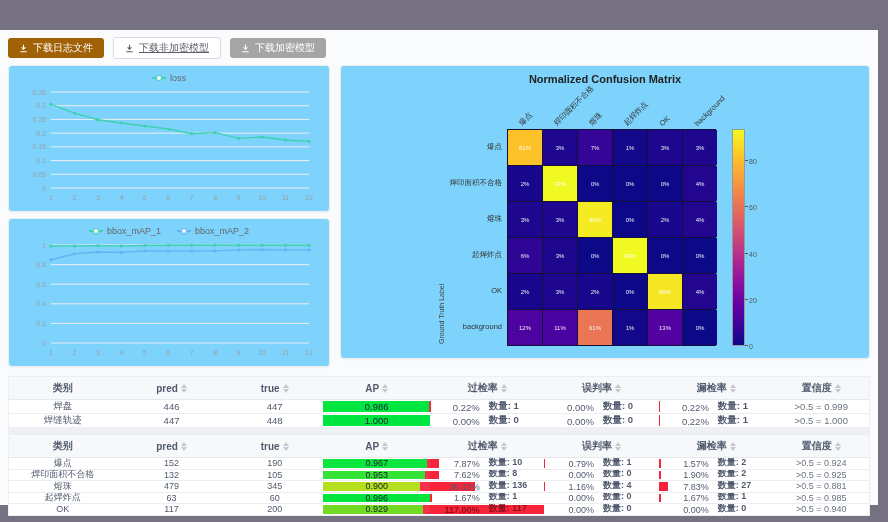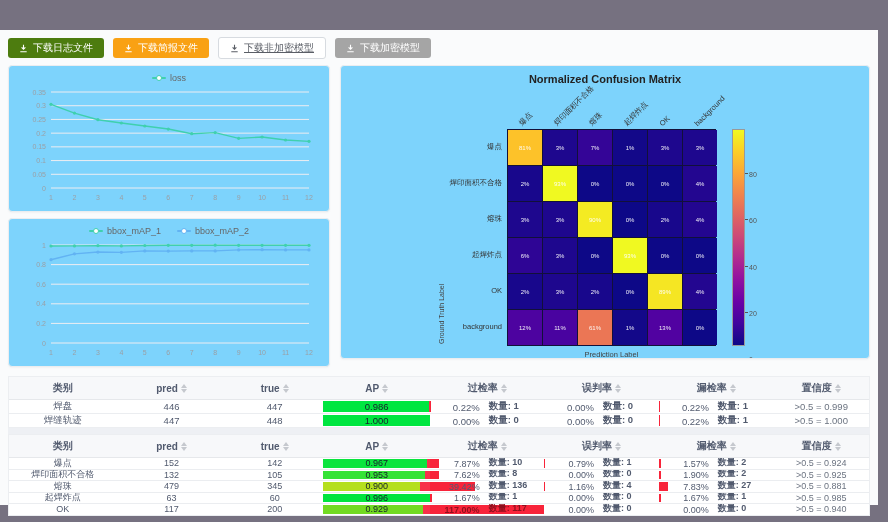--- a/index.html
+++ b/index.html
@@ -1,21 +1,21 @@
 <!DOCTYPE html>
 <html><head>
 <meta charset="utf-8">
 <style>
   html,body{margin:0;padding:0;}
   body{width:888px;height:522px;overflow:hidden;font-family:"Liberation Sans","DejaVu Sans",sans-serif;background:#767180;position:relative;}
   .page{position:absolute;left:0;top:30px;width:878px;height:475px;background:#fafbfc;}
   
   .toolbar{display:flex;gap:9px;padding:7px 8px 4px 8px;align-items:center;}
   .btn{display:inline-flex;align-items:center;gap:5px;border:none;border-radius:3px;font-size:10px;padding:5px 11px;cursor:pointer;font-family:inherit;line-height:1;}
-  .btn.success{background:#4d7c0f;color:#fff;}
+  .btn.success{background:#a16207;color:#fff;}
   .btn.warning{background:#f9a114;color:#fff;}
   .btn.plain{background:#fff;color:#5a5e66;border:1px solid #d7dbe0;text-decoration:underline;}
   .btn.muted{background:#a5a5a5;color:#fff;}
   
   .content-row{display:flex;gap:10px;padding:2px 8px 0 8px;}
   .left-col{width:322px;display:flex;flex-direction:column;gap:6px;}
   .card{background:#7dd3fc;border:1px solid #ebedf0;border-radius:4px;box-shadow:0 1px 2px rgba(0,0,0,0.04);}
   .chart-card{padding:5px 8px 4px 8px;}
   .legend{display:flex;justify-content:center;gap:16px;height:14px;align-items:center;}
   .lg-item{display:inline-flex;align-items:center;gap:4px;cursor:pointer;}
@@ -68,26 +68,20 @@
 
 <div class="page">
 
   <div class="toolbar" id="toolbar">
       <button class="btn success">
         <svg width="9" height="9" viewBox="0 0 9 9">
           <path d="M4.5 0.8v4.2M2.6 3.3L4.5 5.2L6.4 3.3M1.3 7.7h6.4" fill="none" stroke="currentColor" stroke-width="1.1"></path>
         </svg>
         <span>下载日志文件</span>
       </button>
-      <button class="btn warning">
-        <svg width="9" height="9" viewBox="0 0 9 9">
-          <path d="M4.5 0.8v4.2M2.6 3.3L4.5 5.2L6.4 3.3M1.3 7.7h6.4" fill="none" stroke="currentColor" stroke-width="1.1"></path>
-        </svg>
-        <span>下载简报文件</span>
-      </button>
       <button class="btn plain">
         <svg width="9" height="9" viewBox="0 0 9 9">
           <path d="M4.5 0.8v4.2M2.6 3.3L4.5 5.2L6.4 3.3M1.3 7.7h6.4" fill="none" stroke="currentColor" stroke-width="1.1"></path>
         </svg>
         <span>下载非加密模型</span>
       </button>
       <button class="btn muted">
         <svg width="9" height="9" viewBox="0 0 9 9">
           <path d="M4.5 0.8v4.2M2.6 3.3L4.5 5.2L6.4 3.3M1.3 7.7h6.4" fill="none" stroke="currentColor" stroke-width="1.1"></path>
         </svg>
@@ -272,21 +266,20 @@
               <div class="mcell" style="background: rgb(13, 8, 135);">0%</div>
               <div class="mcell" style="background: rgb(245, 230, 35);">89%</div>
               <div class="mcell" style="background: rgb(35, 6, 144);">4%</div>
               <div class="mcell" style="background: rgb(77, 3, 160);">12%</div>
               <div class="mcell" style="background: rgb(73, 3, 160);">11%</div>
               <div class="mcell" style="background: rgb(235, 118, 85);">61%</div>
               <div class="mcell" style="background: rgb(19, 8, 137);">1%</div>
               <div class="mcell" style="background: rgb(81, 2, 161);">13%</div>
               <div class="mcell" style="background: rgb(13, 8, 135);">0%</div>
             </div>
-          <div class="mxlabel">Prediction Label</div>
         </div>
         <div class="cbar-wrap" id="m-cbar">
           <div class="cbar" id="m-cbar-grad" style="background: linear-gradient(to top, rgb(13, 8, 135) 0%, rgb(64, 4, 157) 10%, rgb(105, 1, 166) 20%, rgb(143, 16, 161) 30%, rgb(176, 42, 144) 40%, rgb(203, 71, 121) 50%, rgb(224, 101, 97) 60%, rgb(241, 132, 76) 70%, rgb(251, 167, 55) 80%, rgb(252, 206, 38) 90%, rgb(240, 249, 33) 100%);"></div>
         <div class="cbdash" style="bottom: 0px;"></div>
             <div class="cbtick" style="bottom: -4px;">0</div>
             <div class="cbdash" style="bottom: 46.2366px;"></div>
             <div class="cbtick" style="bottom: 42.2366px;">20</div>
             <div class="cbdash" style="bottom: 92.4731px;"></div>
             <div class="cbtick" style="bottom: 88.4731px;">40</div>
             <div class="cbdash" style="bottom: 138.71px;"></div>
@@ -474,21 +467,21 @@
             <span>置信度</span>
             <span class="sorters">
               <span class="caret up"></span>
               <span class="caret down"></span>
             </span>
           </div>
         </div>
         <div class="trow">
           <div class="td">爆点</div>
           <div class="td">152</div>
-          <div class="td">142</div>
+          <div class="td">190</div>
           <div class="td">
             <div class="ap-cell">
               <div class="ap-track">
                 <div class="ap-bar" style="width: 96.7%; background: rgb(11, 229, 62);"></div>
               </div>
               <span class="ap-txt">0.967</span>
             </div>
           </div>
           <div class="td">
             <div class="rate-cell">

